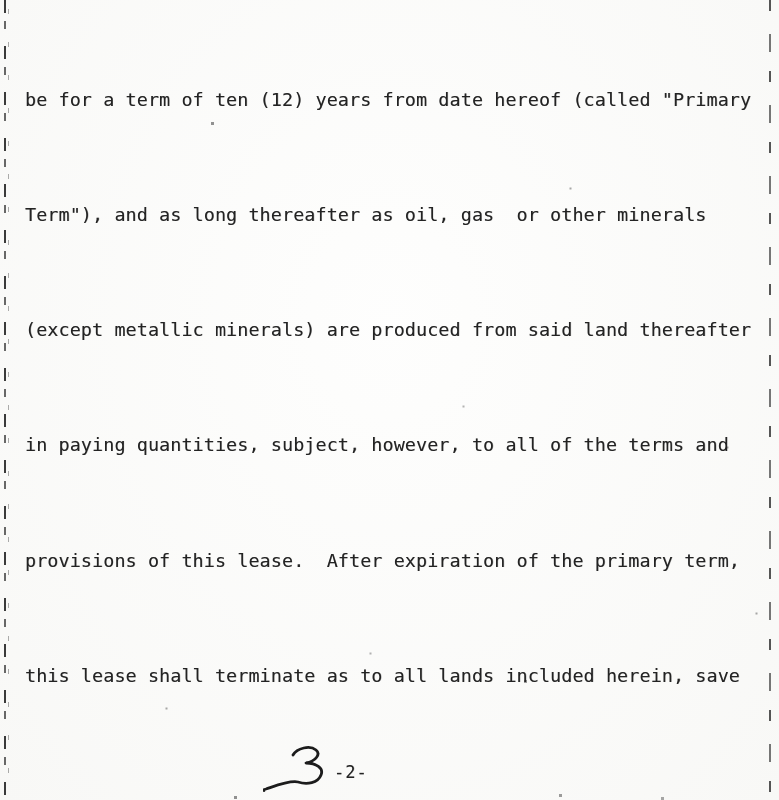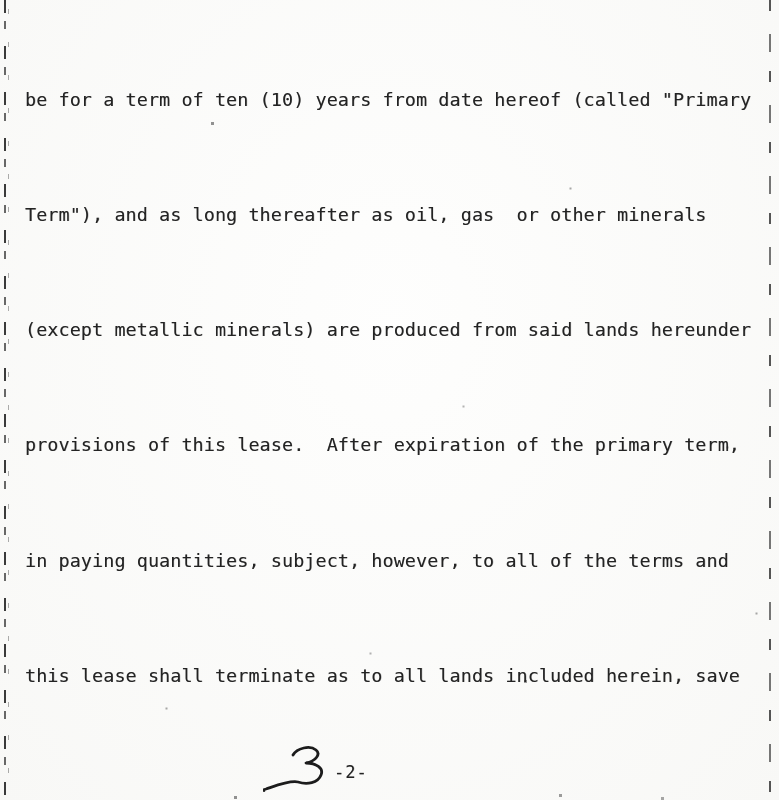--- a/index.html
+++ b/index.html
@@ -84,25 +84,25 @@
 <body>
 
 <div class="page">
 
   <div class="edge left-a"></div>
   <div class="edge left-b"></div>
   <div class="edge right-a"></div>
   <div class="specks"></div>
 
   <div class="textblock">
-    <div class="line">be for a term of ten (10) years from date hereof (called "Primary</div>
+    <div class="line">be for a term of ten (12) years from date hereof (called "Primary</div>
     <div class="line">Term"), and as long thereafter as oil, gas  or other minerals</div>
-    <div class="line">(except metallic minerals) are produced from said lands hereunder</div>
+    <div class="line">(except metallic minerals) are produced from said land thereafter</div>
+    <div class="line">in paying quantities, subject, however, to all of the terms and</div>
     <div class="line">provisions of this lease.  After expiration of the primary term,</div>
-    <div class="line">in paying quantities, subject, however, to all of the terms and</div>
     <div class="line">this lease shall terminate as to all lands included herein, save</div>
     
     
     
     
     
     
     
     
     

